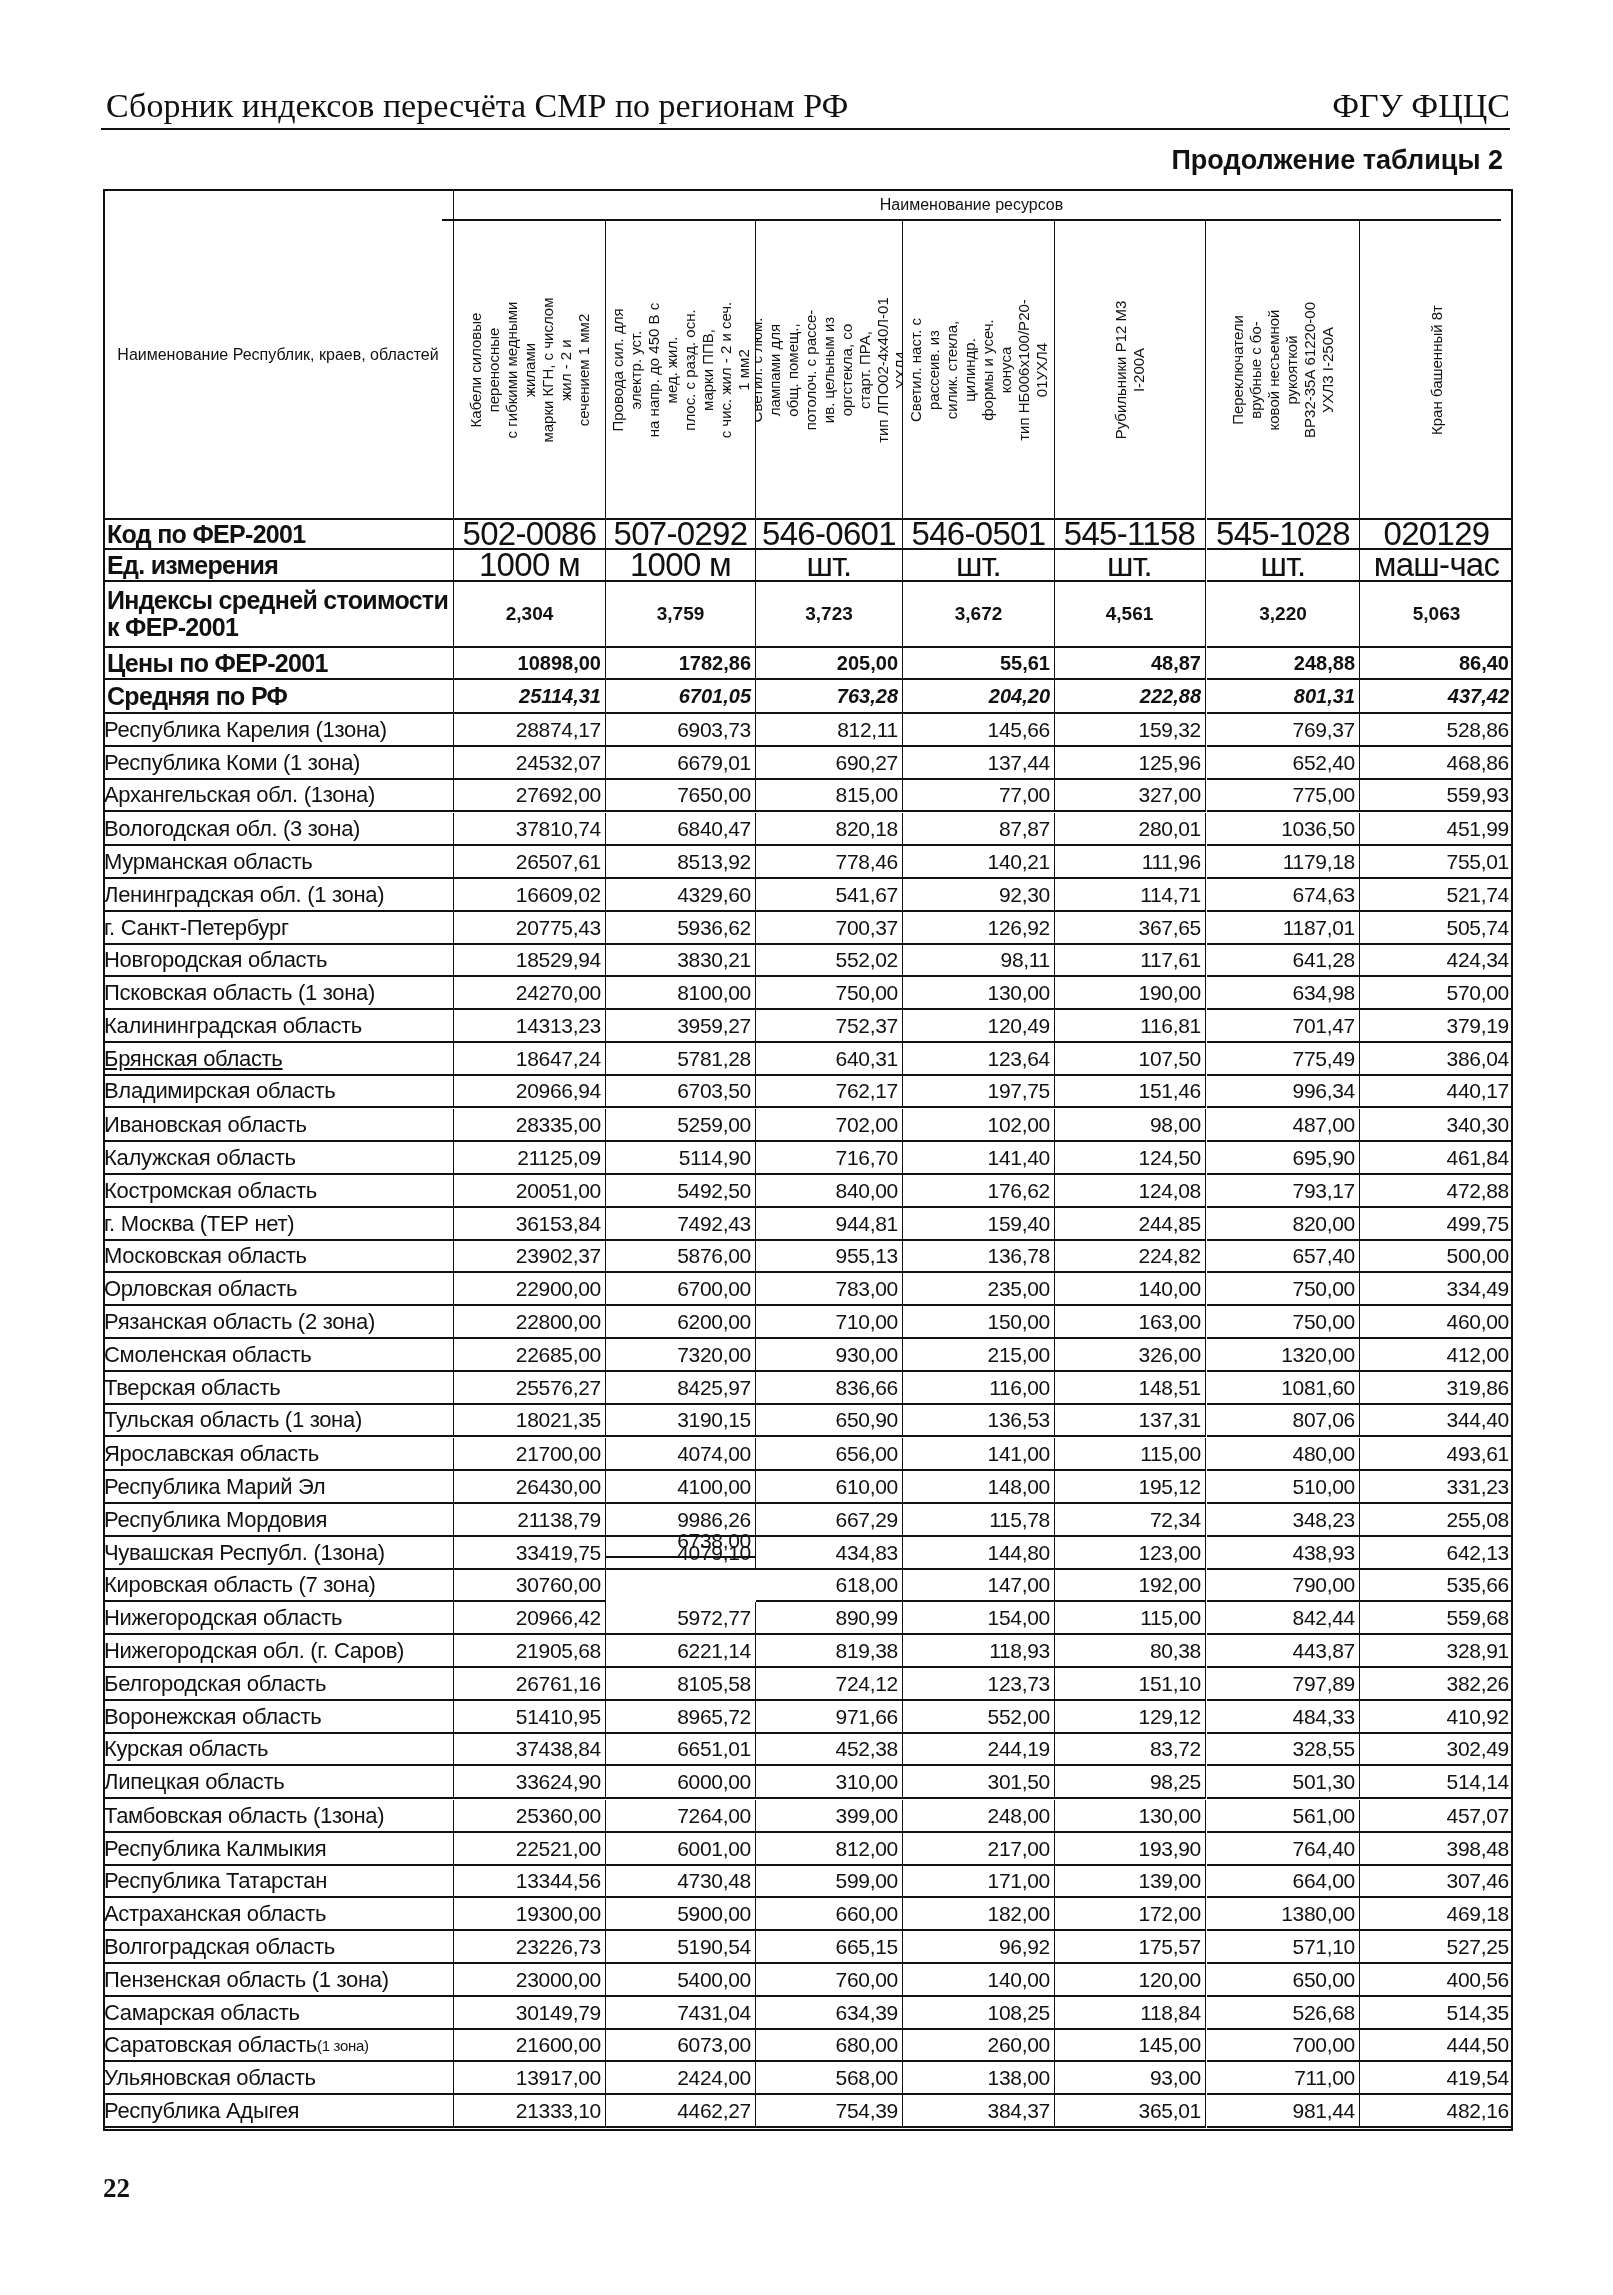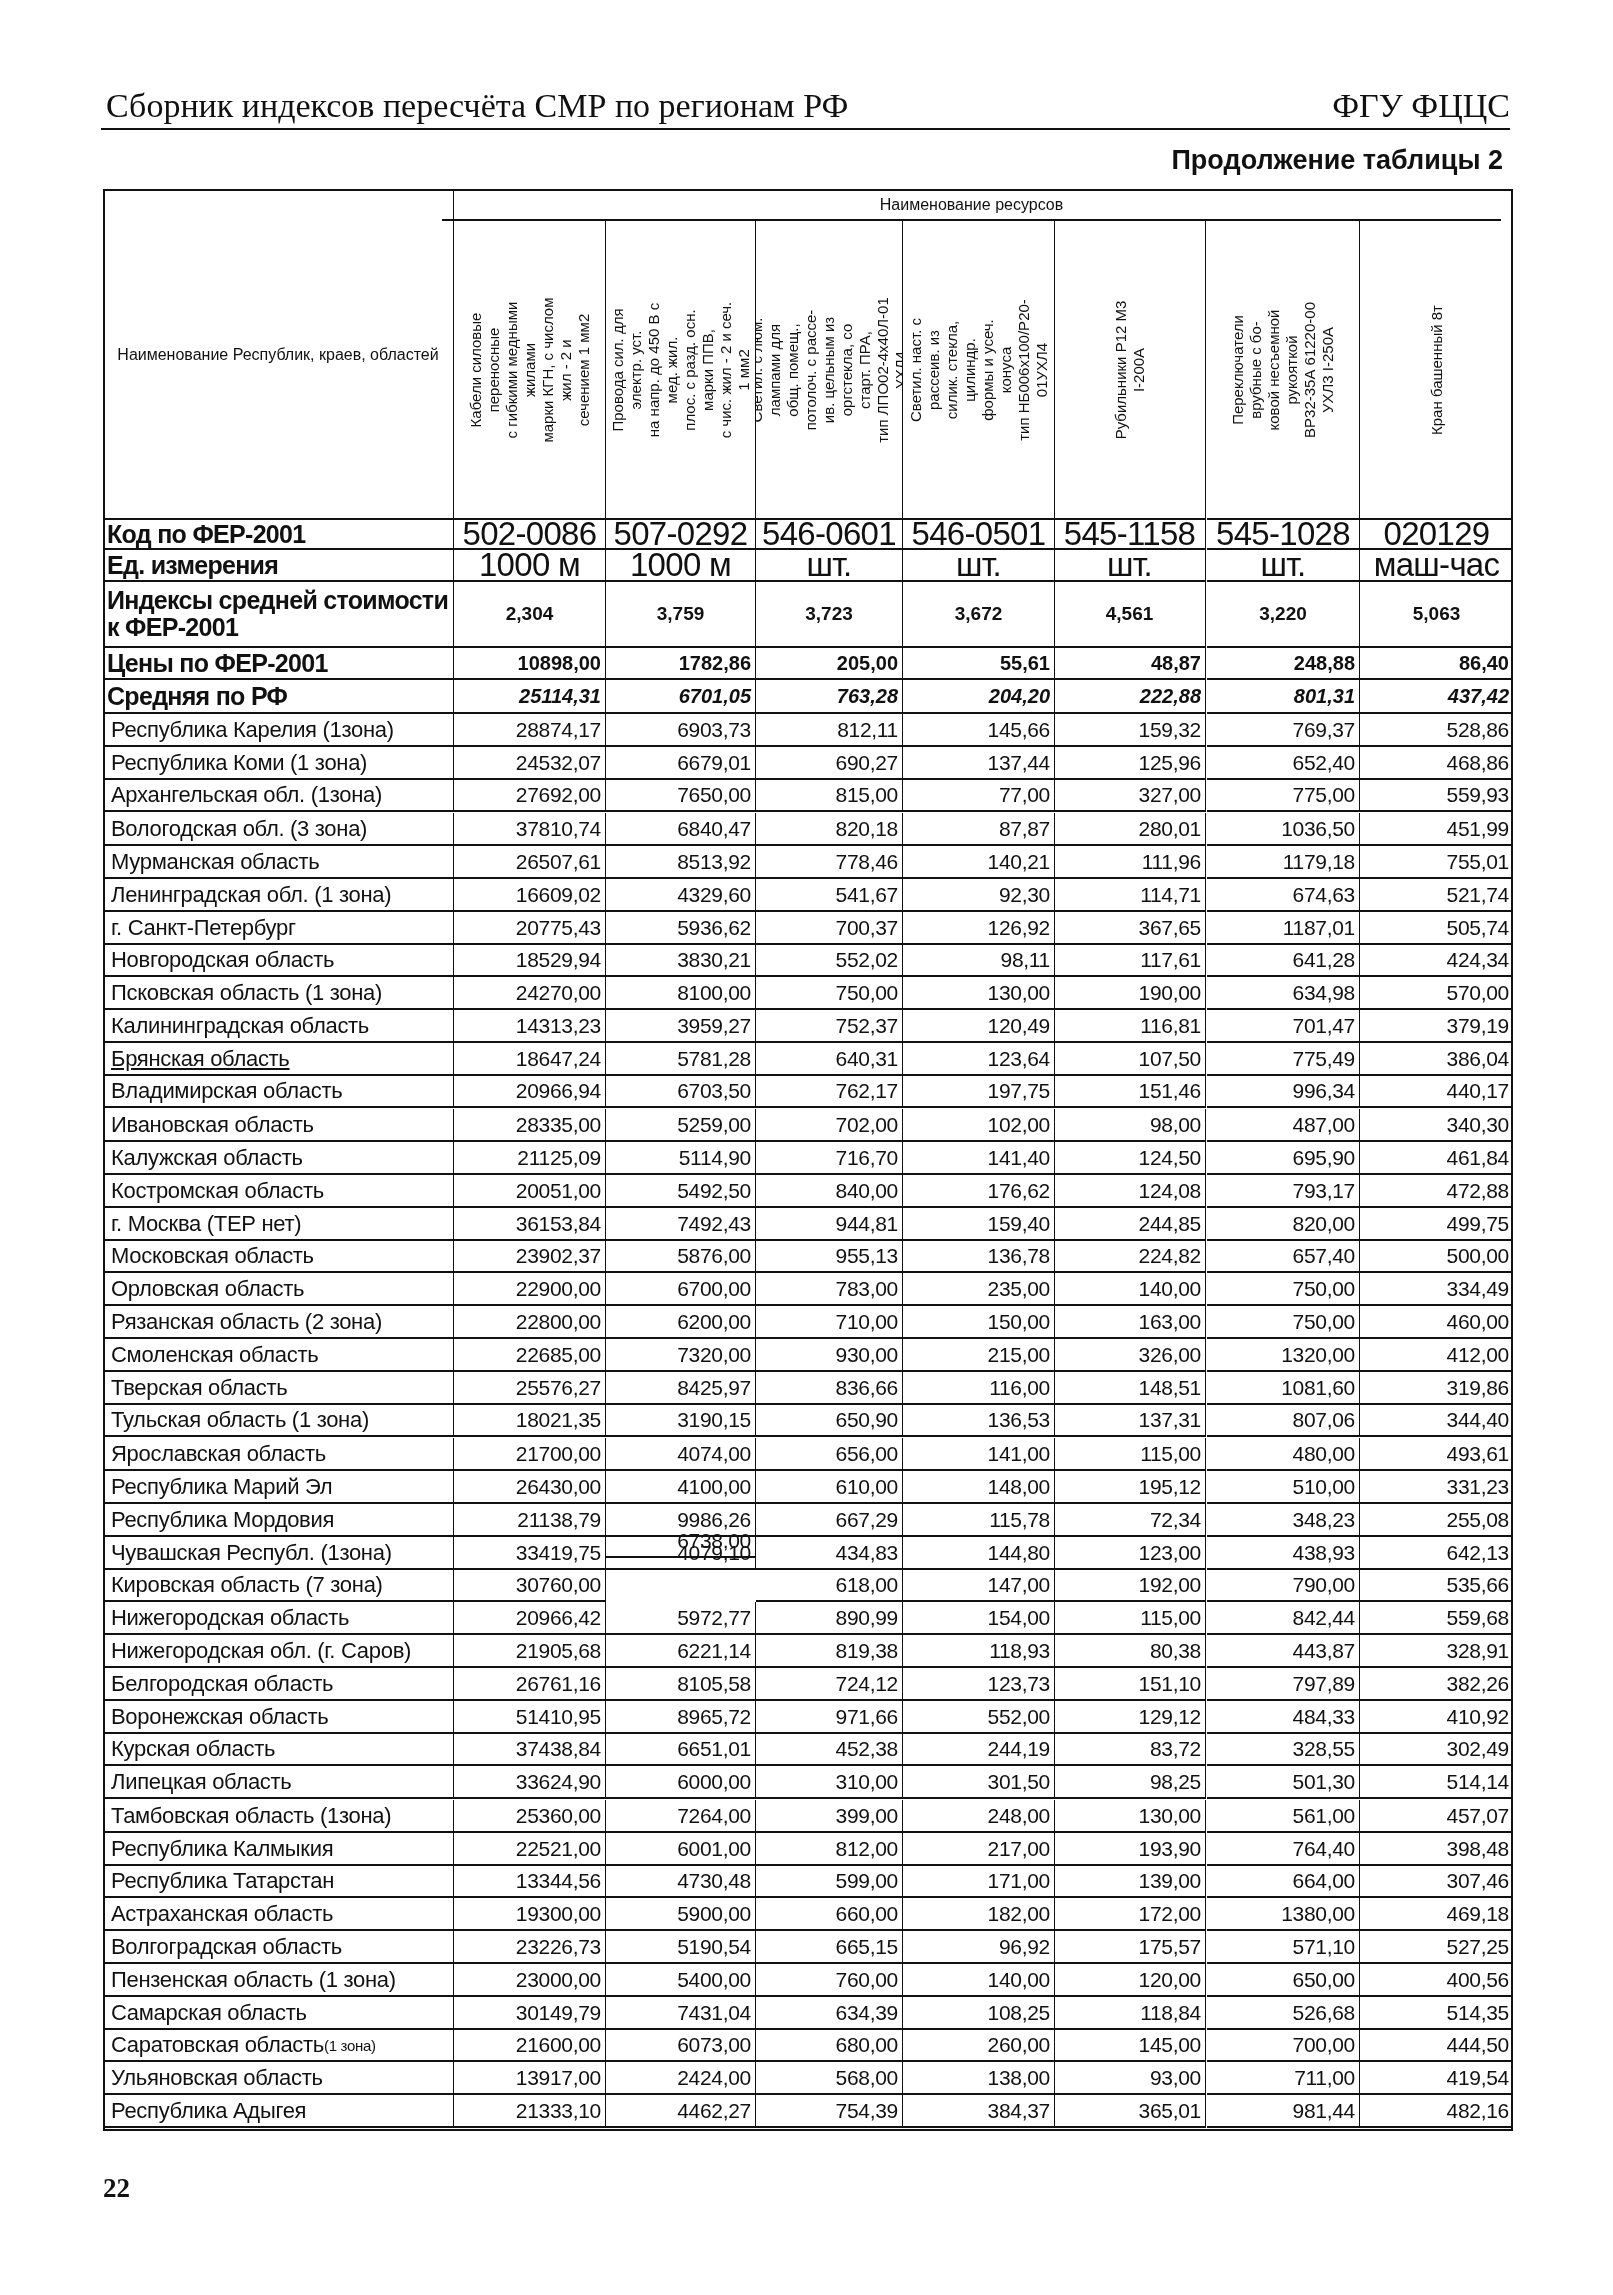--- a/index.html
+++ b/index.html
@@ -15,21 +15,21 @@
   .cell { position:absolute; box-sizing:border-box; border-right:1.3px solid #111; border-bottom:2px solid #111; overflow:hidden; display:flex; align-items:center; font-family:"Liberation Sans", sans-serif; }
   .cell.last { border-right:none; }
   .hdr-small { font-size:16px; justify-content:center; text-align:center; line-height:20px; }
   .vert { justify-content:center; }
   .vert span { display:block; transform:rotate(-90deg); white-space:pre-line; text-align:center; font-size:15px; line-height:18px; width:290px; }
   .lbl { font-size:25px; line-height:27px; padding-left:4px; font-weight:bold; letter-spacing:-0.7px; }
   .code { font-size:33px; font-weight:normal; justify-content:center; letter-spacing:-0.7px; }
   .idx { font-size:19px; font-weight:bold; justify-content:center; }
   .price { font-size:20px; font-weight:bold; justify-content:flex-end; padding-right:4px; }
   .avg { font-size:20px; font-weight:bold; font-style:italic; justify-content:flex-end; padding-right:4px; }
-  .rname { font-size:22px; padding-left:8px; white-space:nowrap; letter-spacing:-0.3px;align-items:center; }
+  .rname { font-size:22px; padding-left:1px; white-space:nowrap; letter-spacing:-0.3px;align-items:center; }
   .rname small { font-size:15px; }
   .num { font-size:21px; justify-content:flex-end; padding-right:4px; letter-spacing:-0.3px; }
 </style>
 </head>
 <body>
 
 <div class="abs" id="doc-title">Сборник индексов пересчёта СМР  по регионам РФ</div>
 <div class="abs" id="org-name">ФГУ ФЦЦС</div>
 <div class="abs" id="header-rule"></div>
 <div class="abs" id="table-caption">Продолжение таблицы 2</div>

